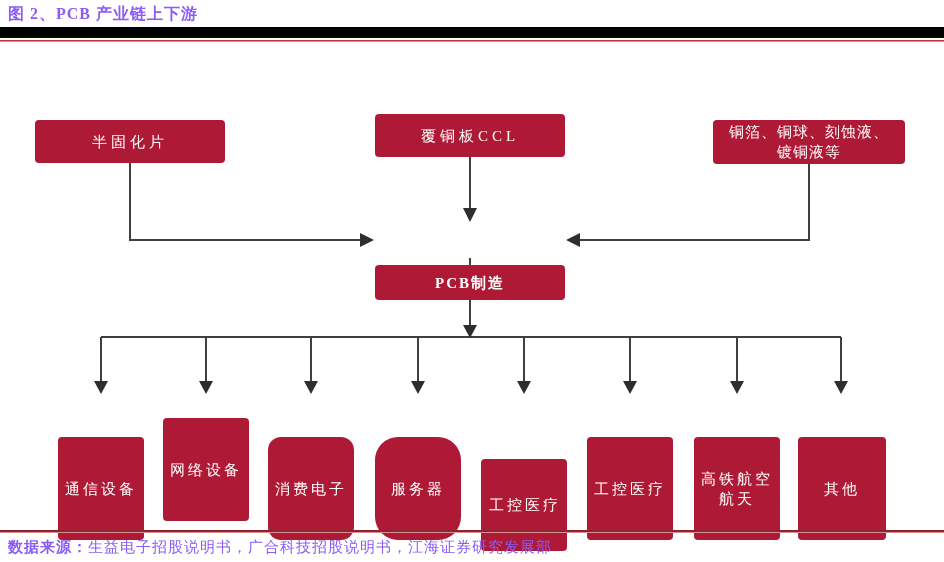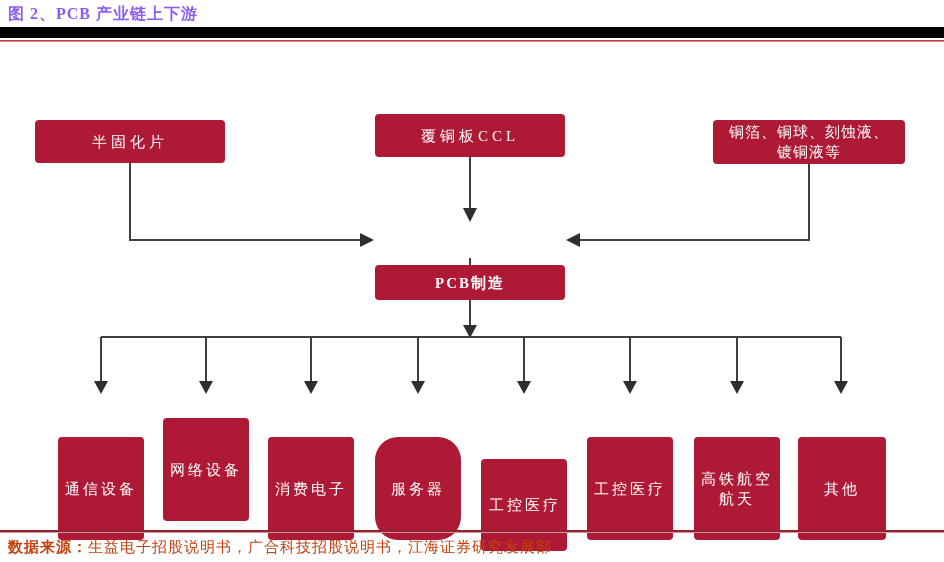--- a/index.html
+++ b/index.html
@@ -21,21 +21,21 @@
     display:flex;align-items:center;justify-content:center;text-align:center;
     font-size:15px;line-height:20px;box-sizing:border-box;
   }
   .node.top{letter-spacing:4px;}
   .node.topwide{letter-spacing:1px;padding:2px 16px;}
   .node.center{letter-spacing:2px;font-weight:bold;}
   .node.bottom{letter-spacing:3px;padding:4px 6px;}
   .bottom-red-line{position:absolute;left:0;top:530px;width:944px;height:3px;
     background:linear-gradient(to bottom,#8F2430 0 66%,#DB9094 66% 100%);}
   .source{
-    position:absolute;left:8px;top:538px;font-size:15px;color:#c2410c;
+    position:absolute;left:8px;top:538px;font-size:15px;color:#8b5cf6;
     white-space:nowrap;letter-spacing:1px;
   }
   .source .lbl{font-weight:bold;}
 </style>
 </head>
 <body>
 
 <div class="page">
 
   <div class="fig-title">图 2、PCB 产业链上下游</div>
@@ -77,21 +77,21 @@
     </svg>
 
     <div class="node top" style="left:35px;top:78px;width:190px;height:43px;">半固化片</div>
     <div class="node top" style="left:375px;top:72px;width:190px;height:43px;">覆铜板CCL</div>
     <div class="node topwide" style="left:713px;top:78px;width:192px;height:44px;">铜箔、铜球、刻蚀液、镀铜液等</div>
 
     <div class="node center" style="left:375px;top:223px;width:190px;height:35px;">PCB制造</div>
 
     <div class="node bottom" style="left:58px;top:395px;width:86px;height:103px;">通信设备</div>
     <div class="node bottom" style="left:163px;top:376px;width:86px;height:103px;">网络设备</div>
-    <div class="node bottom" style="left:268px;top:395px;width:86px;height:103px;">消费电子</div>
+    <div class="node bottom" style="left:268px;top:395px;width:86px;height:103px;border-radius:13px;">消费电子</div>
     <div class="node bottom" style="left:375px;top:395px;width:86px;height:103px;border-radius:23px;">服务器</div>
     <div class="node bottom" style="left:481px;top:417px;width:86px;height:92px;padding-left:8px;">工控医疗</div>
     <div class="node bottom" style="left:587px;top:395px;width:86px;height:103px;">工控医疗</div>
     <div class="node bottom" style="left:694px;top:395px;width:86px;height:103px;">高铁航空航天</div>
     <div class="node bottom" style="left:798px;top:395px;width:88px;height:103px;">其他</div>
 
   </div>
 
   <div class="bottom-red-line"></div>
   <div class="source">

